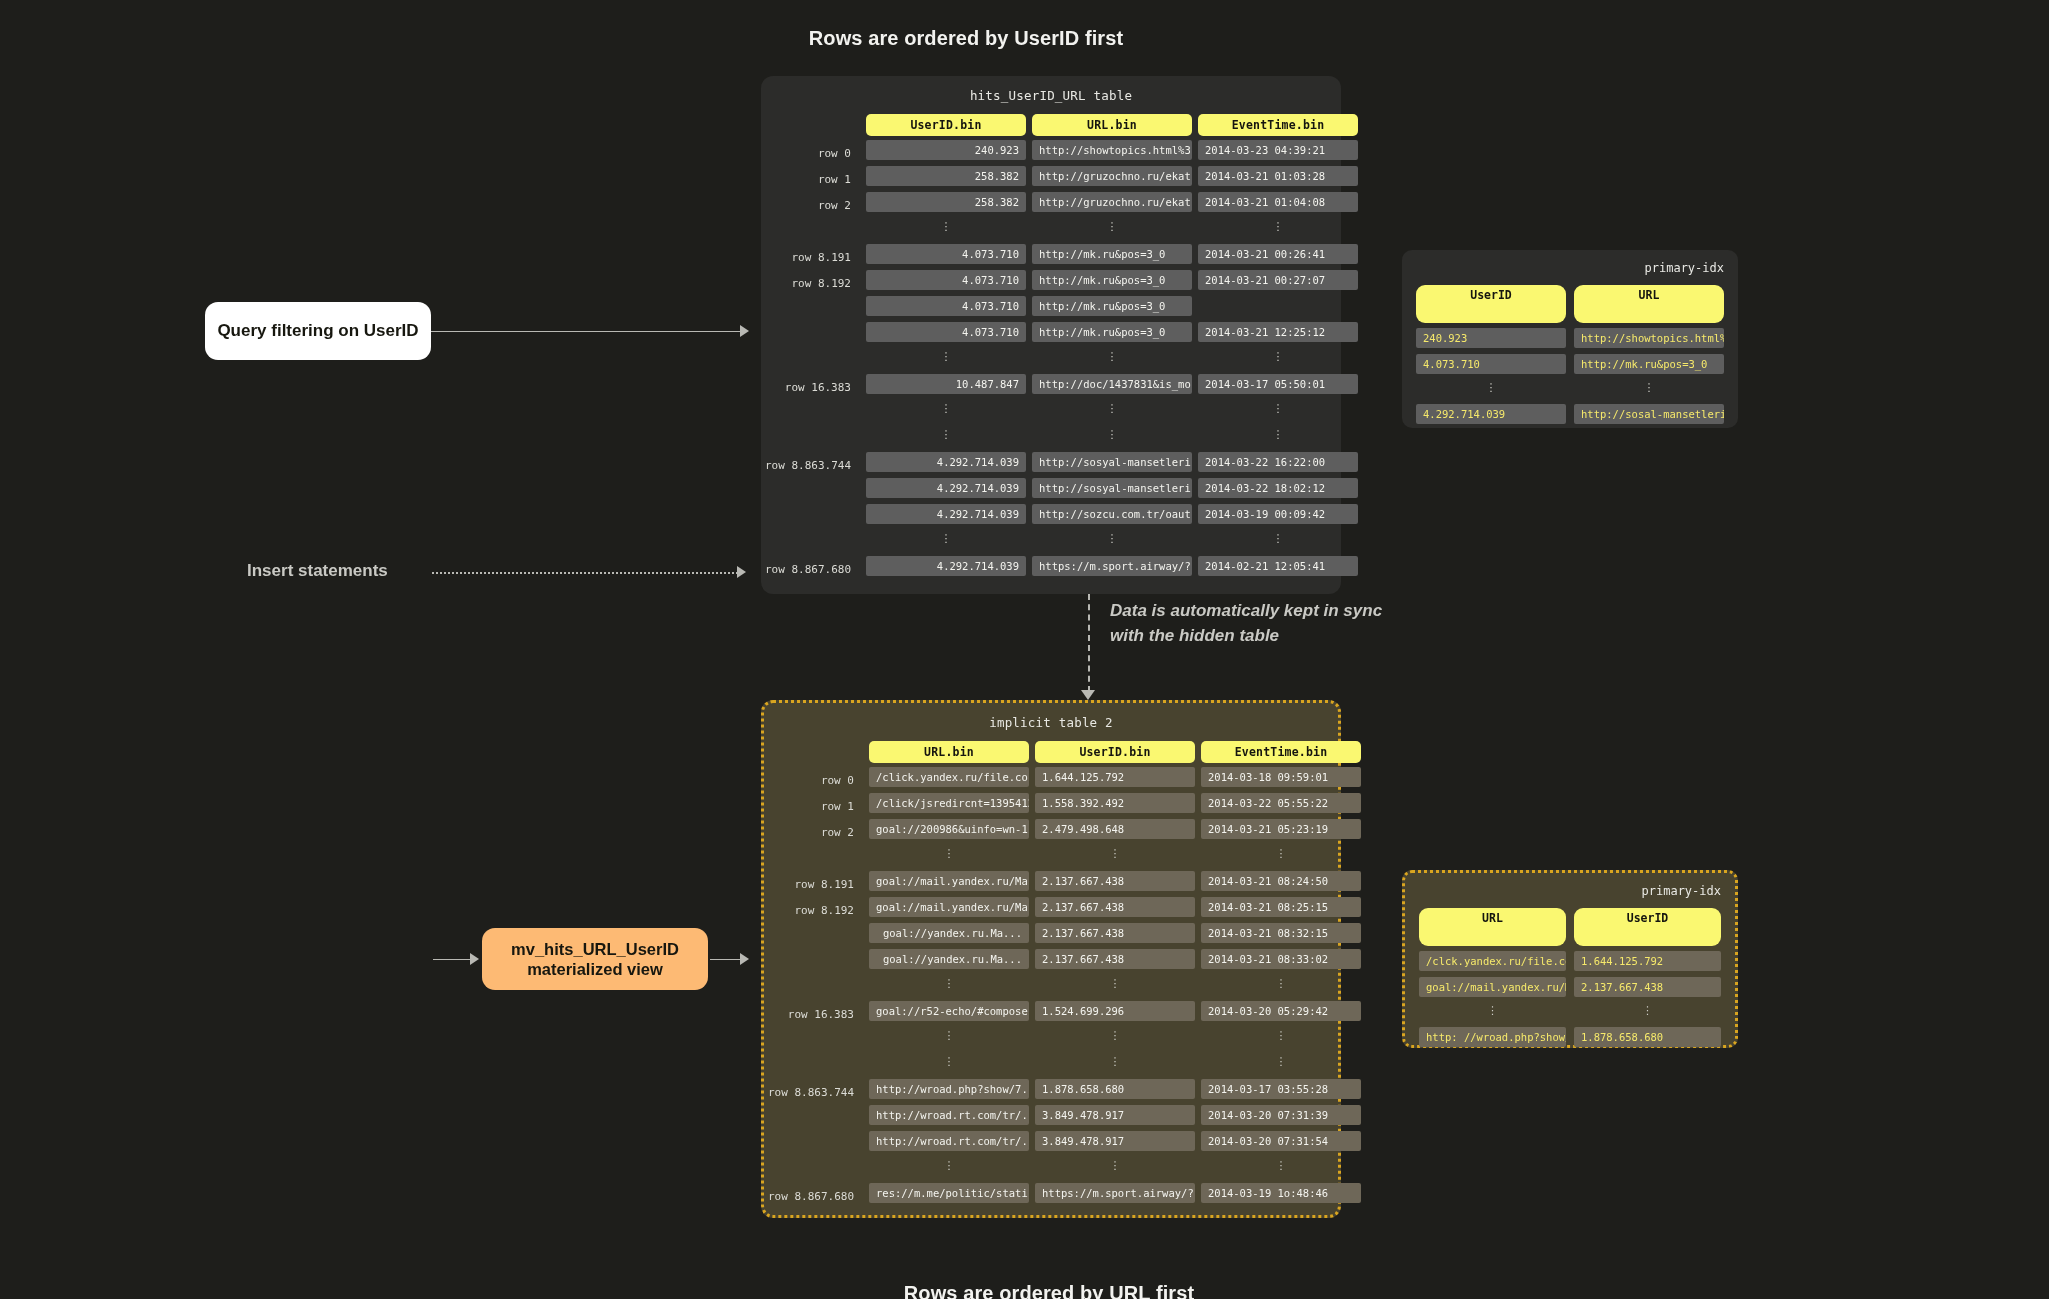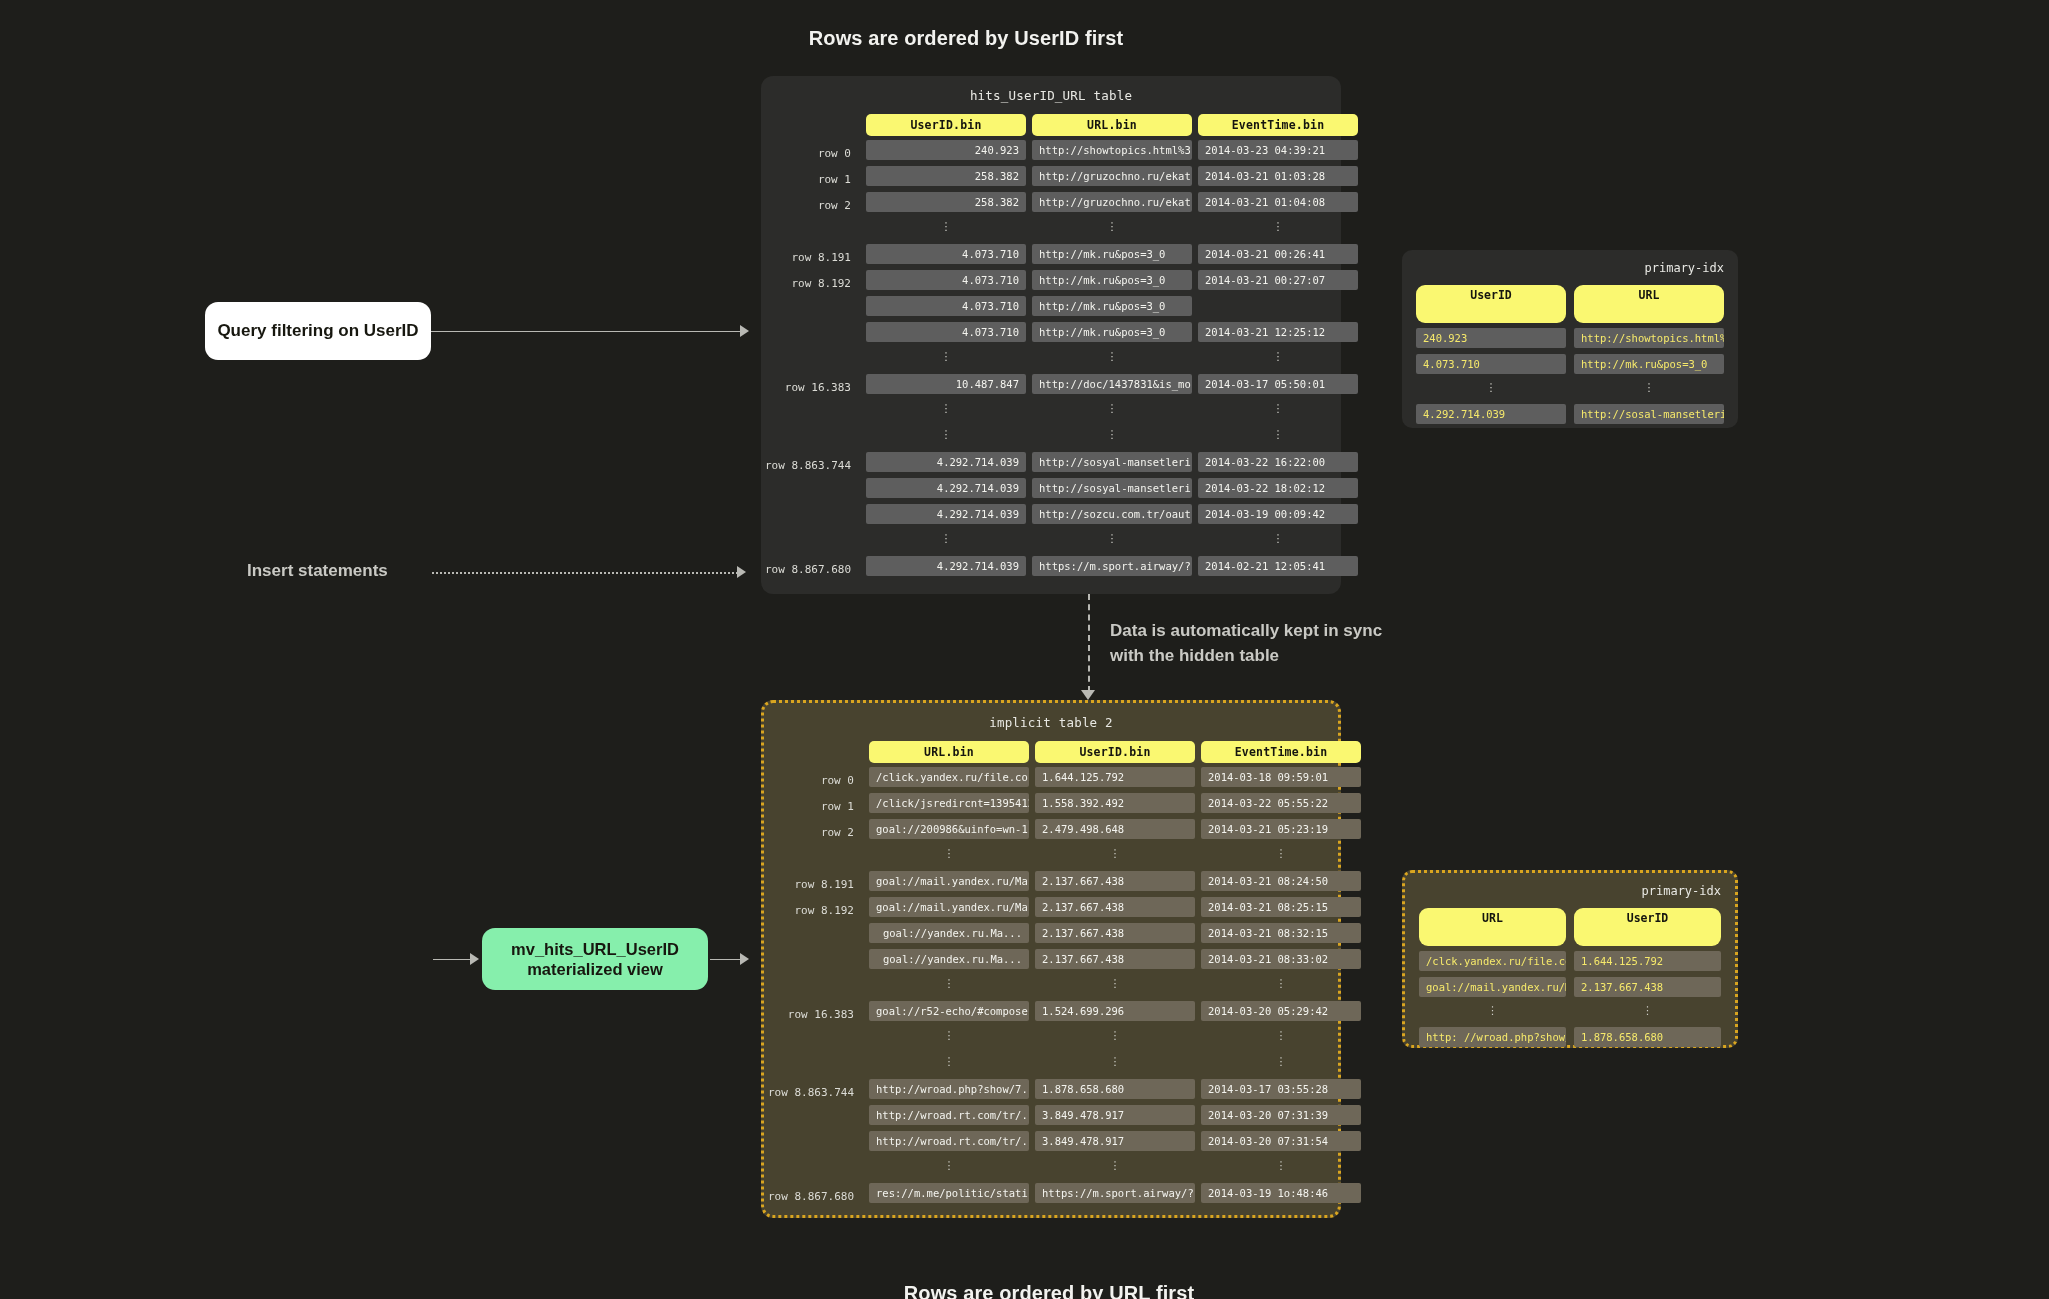--- a/index.html
+++ b/index.html
@@ -118,21 +118,21 @@
     position: absolute; border-radius: 13px;
     display: flex; align-items: center; justify-content: center;
     text-align: center; font-weight: bold; color: #17170f;
     line-height: 1.22;
   }
   #bubble-userid { left: 205px; top: 302px; width: 226px; height: 58px;
                    background: #ffffff; font-size: 17px; }
   #bubble-url    { left: 205px; top: 930px; width: 226px; height: 58px;
                    background: #ffffff; font-size: 17px; }
   #bubble-mv     { left: 482px; top: 928px; width: 226px; height: 62px;
-                   background: #86efac; font-size: 16.5px; padding: 0 6px; }
+                   background: #fdba74; font-size: 16.5px; padding: 0 6px; }
 
   
   .aline {
     position: absolute; height: 0; border-top: 1.6px solid #b9b9b4;
   }
   .ahead {
     position: absolute; width: 0; height: 0;
     border-left: 9px solid #b9b9b4;
     border-top: 6px solid transparent;
     border-bottom: 6px solid transparent;
@@ -264,21 +264,21 @@
   <div class="bubble" id="bubble-userid">Query filtering on UserID</div>
   <div class="aline" style="left:431px; top:331px; width:310px;"></div>
   <div class="ahead" style="left:740px; top:325px;"></div>
 
   <div class="side-label" style="left:247px; top:561px;">Insert statements</div>
   <div class="dline-h" style="left:432px; top:572px; width:306px;"></div>
   <div class="ahead" style="left:737px; top:566px;"></div>
 
   <div class="dline-v" style="left:1088px; top:594px; height:98px;"></div>
   <div class="ahead-down" style="left:1081px; top:690px;"></div>
-  <div class="sync-note" style="left:1110px; top:619px;">Data is automatically kept in sync
+  <div class="sync-note" style="left:1110px; top:599px;font-style:italic;">Data is automatically kept in sync
 with the hidden table</div>
 
   <div class="panel" id="panel-implicit">
     <div class="panel-title">implicit table 2</div>
     <div class="tbl" id="tbl-implicit">
         <div class="rowlabel" style="height: 26px;"></div>
         <div class="hdr">URL.bin</div>
         <div class="hdr">UserID.bin</div>
         <div class="hdr">EventTime.bin</div>
         <div class="rowlabel" style="height: 26px;">row 0</div>

